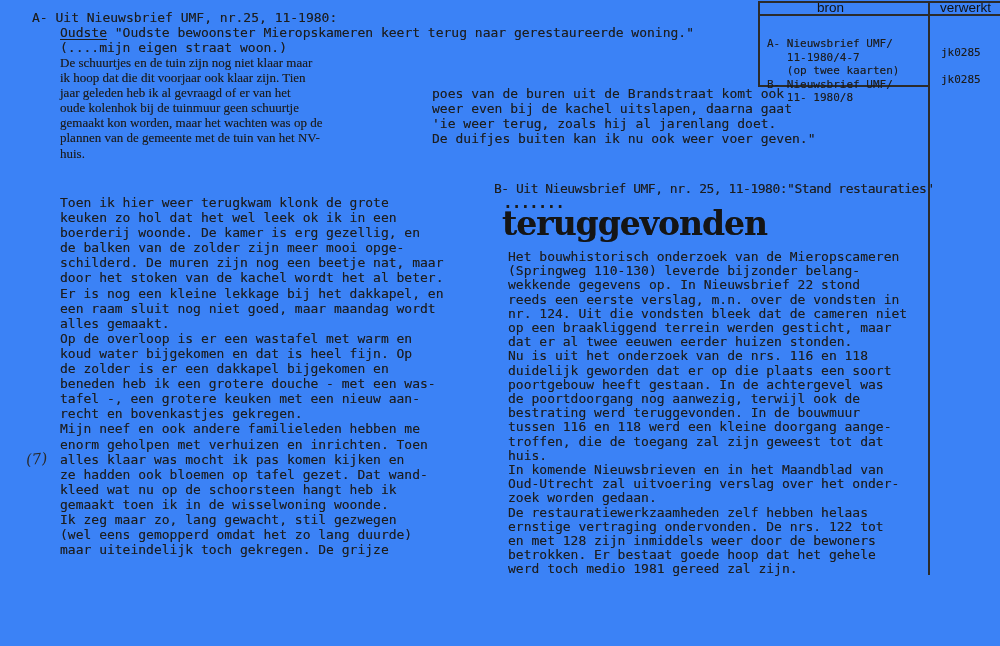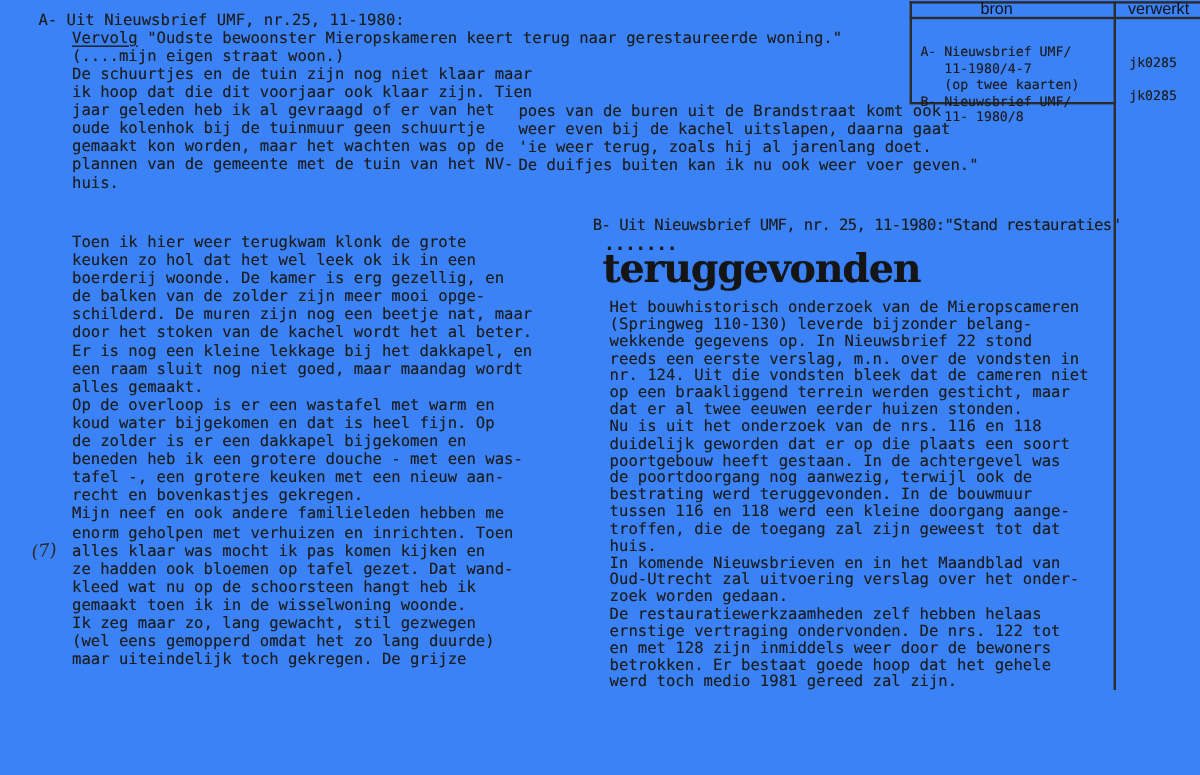--- a/index.html
+++ b/index.html
@@ -68,25 +68,25 @@
     text-shadow: 0 0 0.5px rgba(20,20,20,0.45);
   }
 </style>
 </head>
 <body>
 
 <div class="page">
 
   <div class="mono" style="left:32px; top:10px;">A- Uit Nieuwsbrief UMF, nr.25, 11-1980:</div>
 
-  <div class="mono" style="left:60px; top:25px;"><span class="underline">Vervolg</span><span> "Oudste bewoonster Mieropskameren keert terug naar gerestaureerde woning."</span></div>
+  <div class="mono" style="left:60px; top:25px;"><span class="underline">Oudste</span><span> "Oudste bewoonster Mieropskameren keert terug naar gerestaureerde woning."</span></div>
 
   <div class="mono" style="left:60px; top:40px;">(....mijn eigen straat woon.)</div>
 
-  <div class="mono" style="left:60px; top:55px;">De schuurtjes en de tuin zijn nog niet klaar maar
+  <div class="mono" style="left:60px; top:55px;font-family:Liberation Serif, serif;">De schuurtjes en de tuin zijn nog niet klaar maar
 ik hoop dat die dit voorjaar ook klaar zijn. Tien
 jaar geleden heb ik al gevraagd of er van het
 oude kolenhok bij de tuinmuur geen schuurtje
 gemaakt kon worden, maar het wachten was op de
 plannen van de gemeente met de tuin van het NV-
 huis.</div>
 
 
   <div class="mono" style="left:60px; top:195px;">Toen ik hier weer terugkwam klonk de grote
 keuken zo hol dat het wel leek ok ik in een

